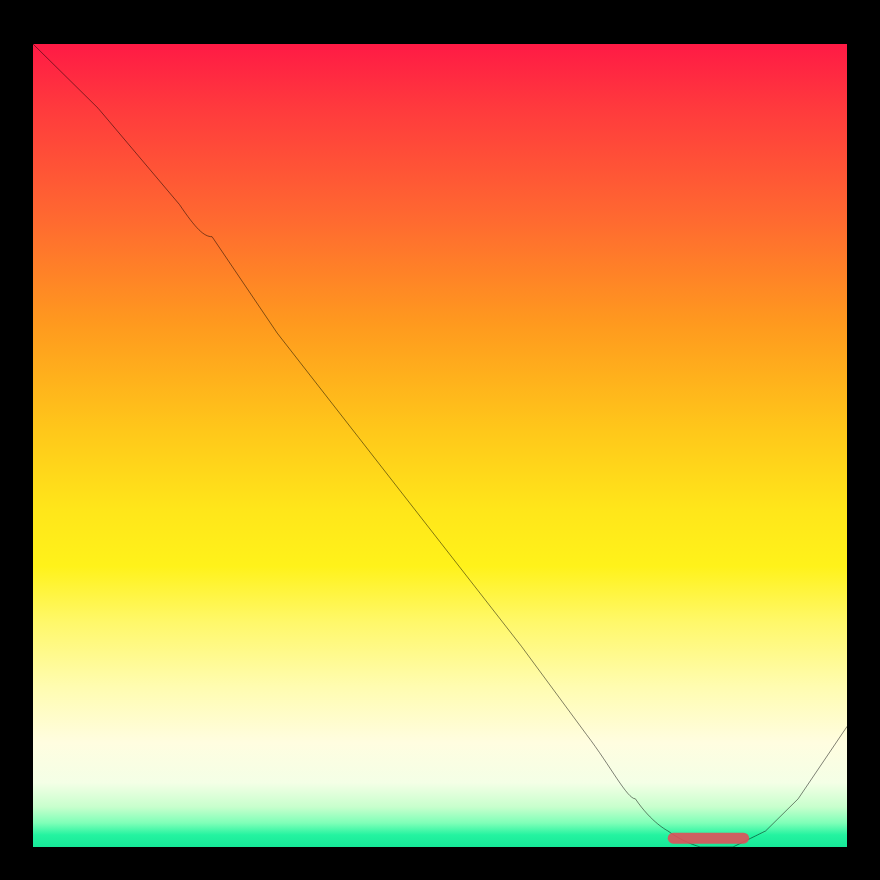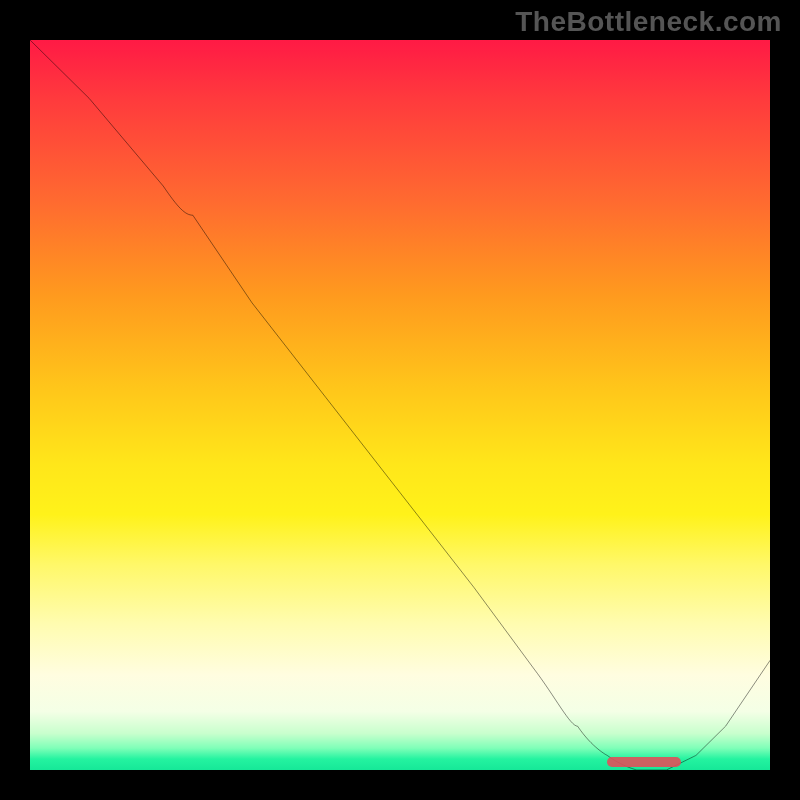--- a/index.html
+++ b/index.html
@@ -68,21 +68,20 @@
     height: 10px;
     border-radius: 5px;
     background: rgba(224, 80, 90, 0.9);
   }
 </style>
 </head>
 <body>
 
 <div class="stage">
 
-  <div class="watermark">TheBottleneck.com</div>
 
   <div class="plot">
 
     <svg class="curve" viewBox="0 0 100 100" preserveAspectRatio="none">
 
       <path d="M 0 0
                L 8 8
                L 18 20
                C 20 23, 21 24, 22 24
                L 30 36

